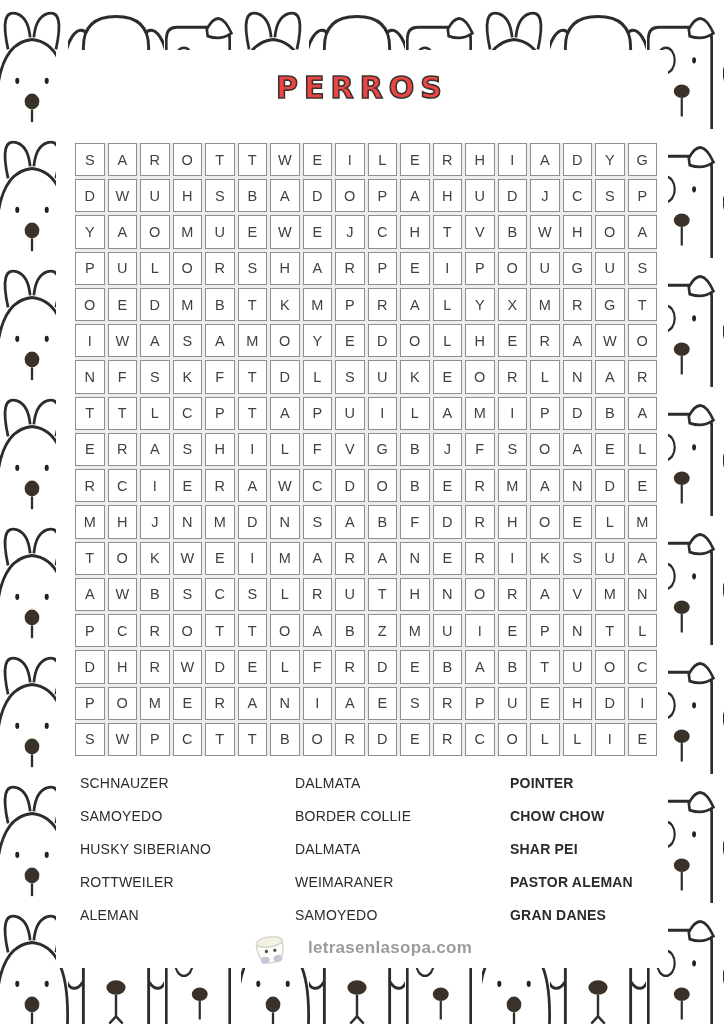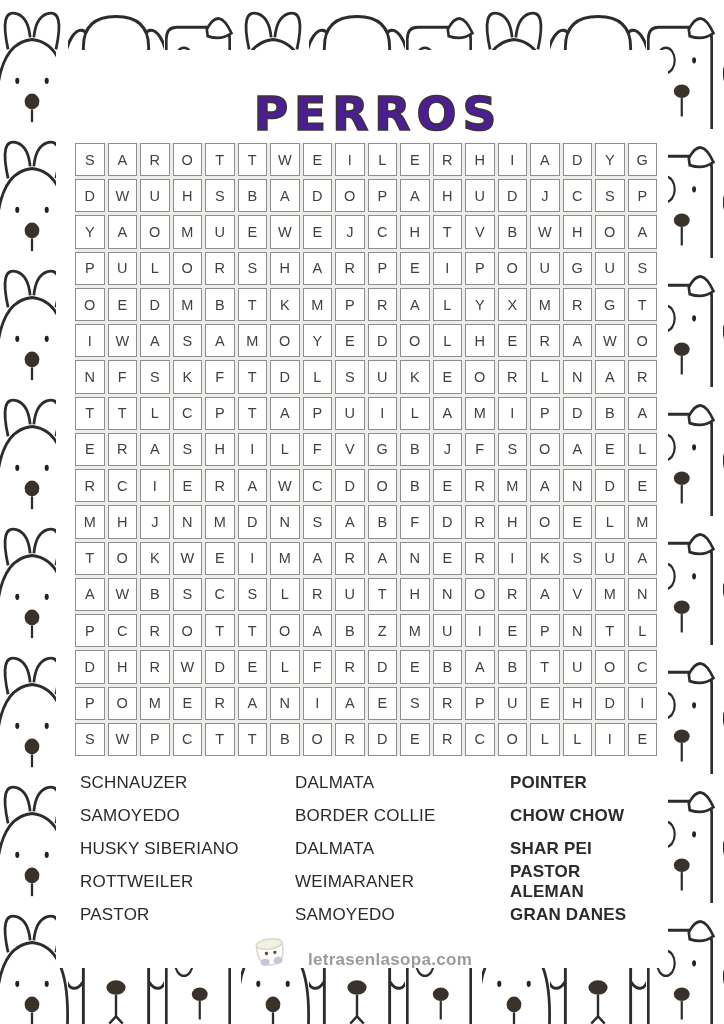--- a/index.html
+++ b/index.html
@@ -13,25 +13,25 @@
   .doodle-bg{position:absolute;left:0;top:0;width:724px;height:1024px;}
   .page{
     position:absolute;left:56px;top:50px;width:612px;height:918px;
     background:#ffffff;
   }
   .title{
     position:absolute;left:0;top:20px;width:100%;
     text-align:center;
     font-family:"DejaVu Sans",sans-serif;
     font-weight:bold;
-    font-size:47px;
+    font-size:30px;
     letter-spacing:6px;
-    color:#4c1d95;
+    color:#ef4444;
     -webkit-text-stroke:1.6px #3a3531;
-    margin:16px;
+    margin:0;
   }
   .grid{
     position:absolute;left:19px;top:93px;width:582px;height:613px;
     display:grid;
     grid-template-columns:repeat(18,1fr);
     grid-auto-rows:1fr;
     gap:3px;
     background:#efede9;
     box-sizing:border-box;
   }
@@ -45,27 +45,27 @@
   }
   .words{
     position:absolute;left:24px;top:716px;width:566px;
     display:flex;
   }
   .wcol{width:215px;}
   .wcol:last-child{flex:1;font-weight:bold;}
   .word{
     height:33px;
     display:flex;align-items:center;
-    font-size:17px;
+    font-size:14px;
     color:#2b2b2b;
     letter-spacing:0.2px;
   }
   .footer{
     position:absolute;left:0;top:876px;width:100%;height:44px;
-    display:flex;align-items:flex-end;justify-content:center;gap:20px;
+    display:flex;align-items:center;justify-content:center;gap:20px;
   }
   .site-name{
     font-size:17px;
     font-weight:bold;
     color:#9b9b9b;
     letter-spacing:0.3px;
   }
 </style>
 </head>
 <body>
@@ -423,21 +423,21 @@
         <div class="cell">I</div>
         <div class="cell">E</div>
       </div>
 
     <div class="words">
         <div class="wcol">
           <div class="word">SCHNAUZER</div>
           <div class="word">SAMOYEDO</div>
           <div class="word">HUSKY SIBERIANO</div>
           <div class="word">ROTTWEILER</div>
-          <div class="word">PASTOR</div>
+          <div class="word">ALEMAN</div>
         </div>
         <div class="wcol">
           <div class="word">DALMATA</div>
           <div class="word">BORDER COLLIE</div>
           <div class="word">DALMATA</div>
           <div class="word">WEIMARANER</div>
           <div class="word">SAMOYEDO</div>
         </div>
         <div class="wcol">
           <div class="word">POINTER</div>

